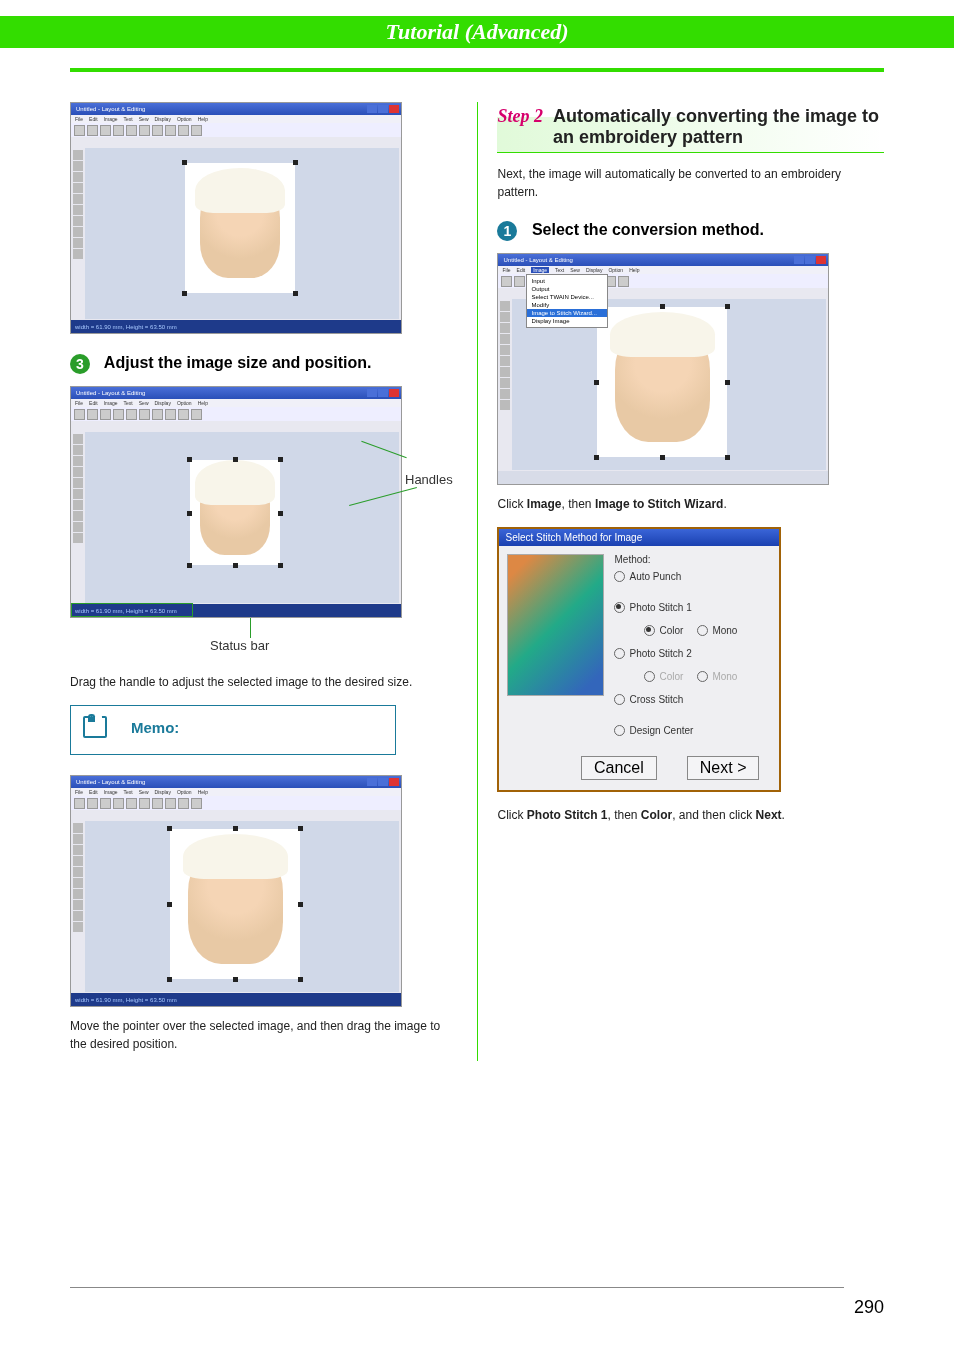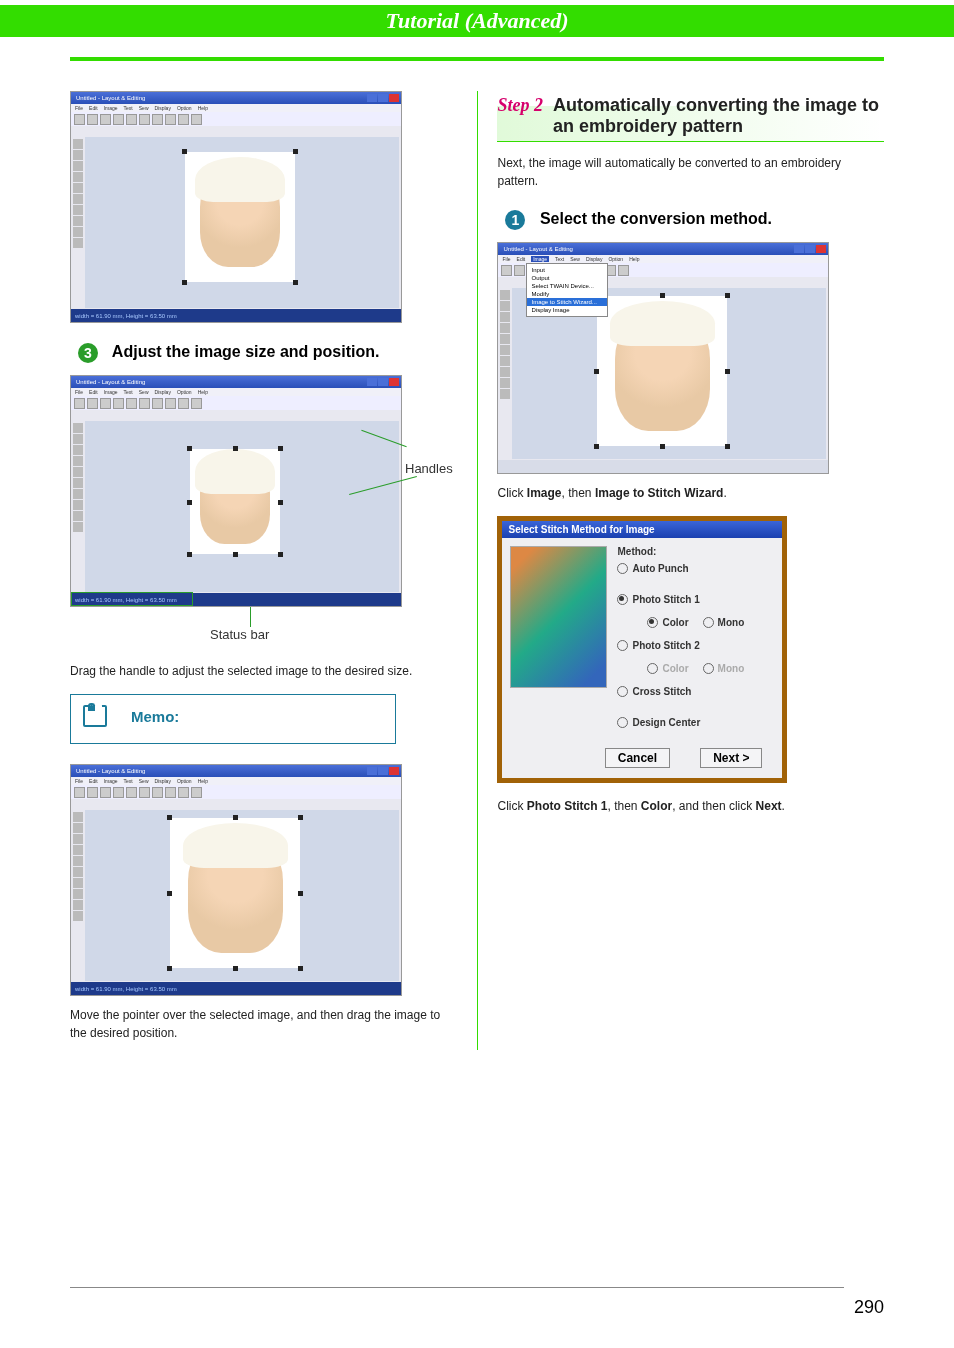--- a/index.html
+++ b/index.html
@@ -6,21 +6,21 @@
     margin: 0;
     padding: 0;
     font-family: Arial, Helvetica, sans-serif;
     background: white;
     width: 954px;
   }
   .page {
     width: 954px;
     min-height: 1348px;
     position: relative;
-    padding-top: 5px;
+    padding-top: 16px;
     box-sizing: border-box;
   }
   .header-bar {
     background: #33dd00;
     height: 32px;
     display: flex;
     align-items: center;
     justify-content: center;
   }
   .header-title {
@@ -194,21 +194,21 @@
     font-size: 14px;
     margin-right: 10px;
     vertical-align: middle;
   }
   .step-num.blue {
     background: #1a7a9a;
   }
   .step-heading {
     font-weight: bold;
     font-size: 16px;
-    margin: 20px 0 12px 8px;
+    margin: 20px 0 12px 0;
   }
   .body-text {
     font-size: 12px;
     line-height: 1.5;
     color: #222;
     margin: 8px 0;
   }
   .label-text {
     font-size: 13px;
     color: #333;
@@ -272,24 +272,23 @@
     white-space: nowrap;
     margin-right: 6px;
   }
   .section-title {
     font-weight: bold;
     font-size: 18px;
     color: #222;
   }
   .dialog-shot {
     width: 280px;
-    border: 5px solid #a16207;
+    border: 2px solid #a16207;
     background: #efeff2;
     margin: 14px 0;
-    font-weight: bold;
   }
   .dialog-title {
     background: linear-gradient(#3a65d8,#1a40b0);
     color: white;
     font-size: 10px;
     padding: 3px 6px;
   }
   .dialog-body {
     display: flex;
     padding: 8px;
@@ -336,21 +335,21 @@
   .disabled {
     color: #aaa;
   }
   .dialog-buttons {
     display: flex;
     justify-content: flex-end;
     gap: 30px;
     padding: 6px 20px 10px;
   }
   .dialog-btn {
-    font-size: 12px;
+    font-size: 16px;
     padding: 2px 12px;
     border: 1px solid #888;
     background: #f4f4f6;
   }
   .sb-highlight {
     border: 1px solid #2a9d2a;
     position: absolute;
     bottom: 0;
     left: 0;
     width: 120px;

